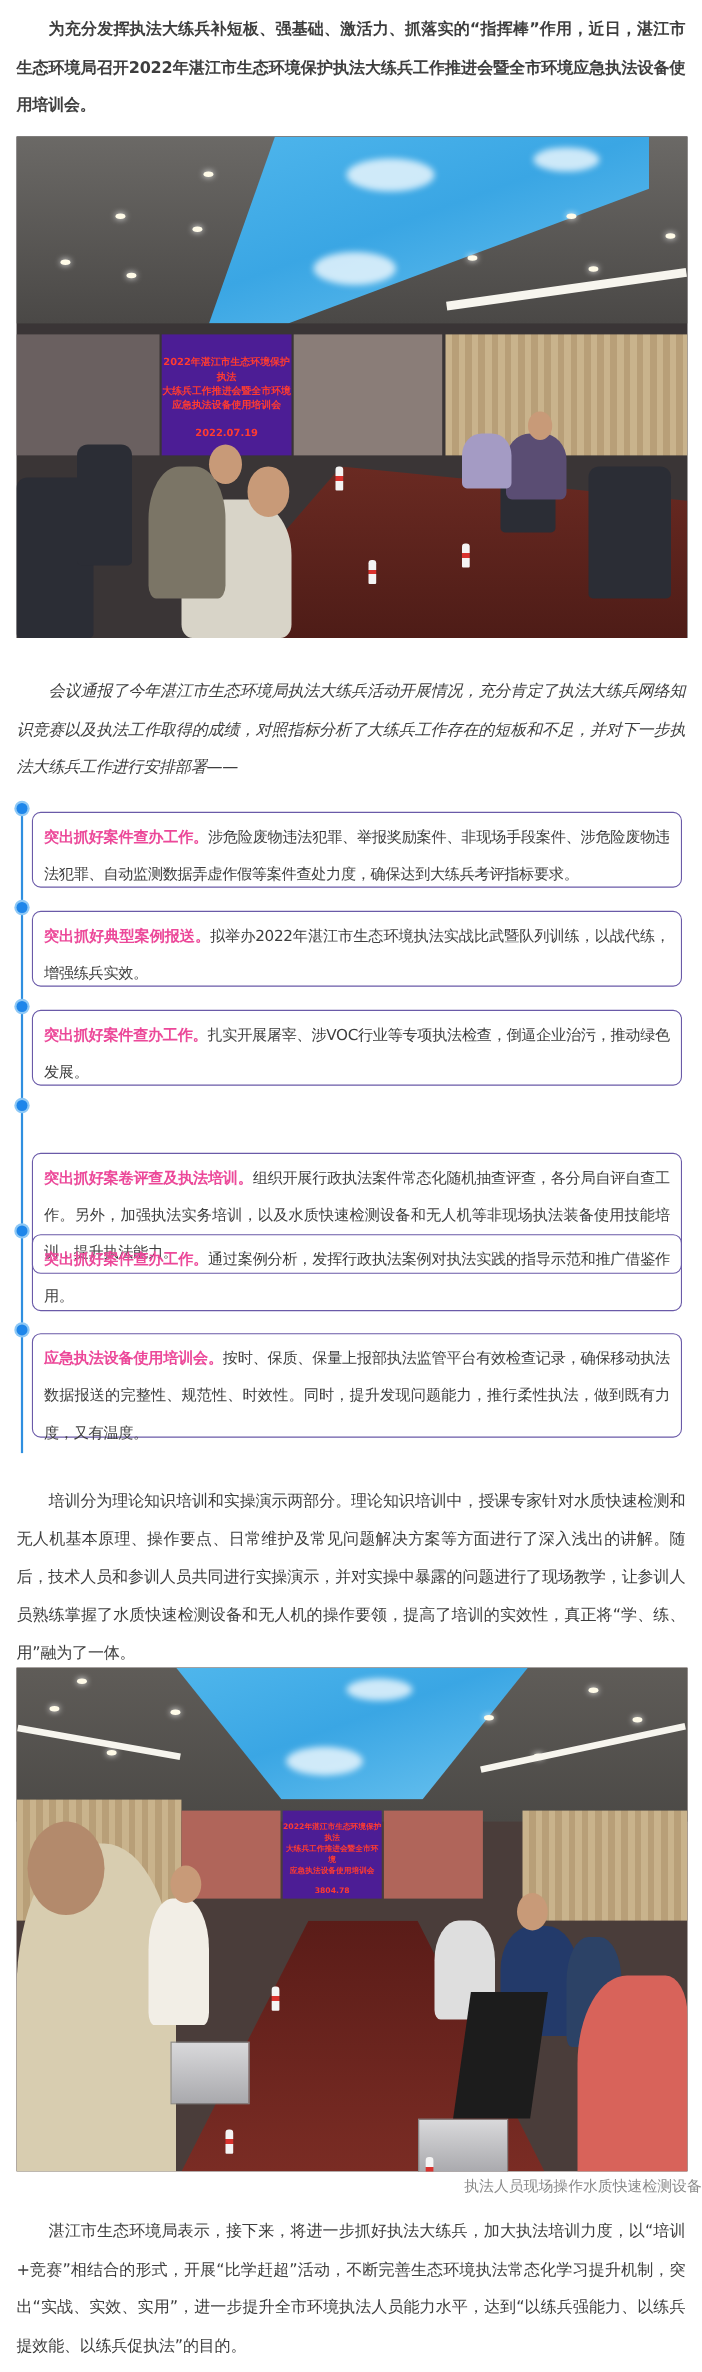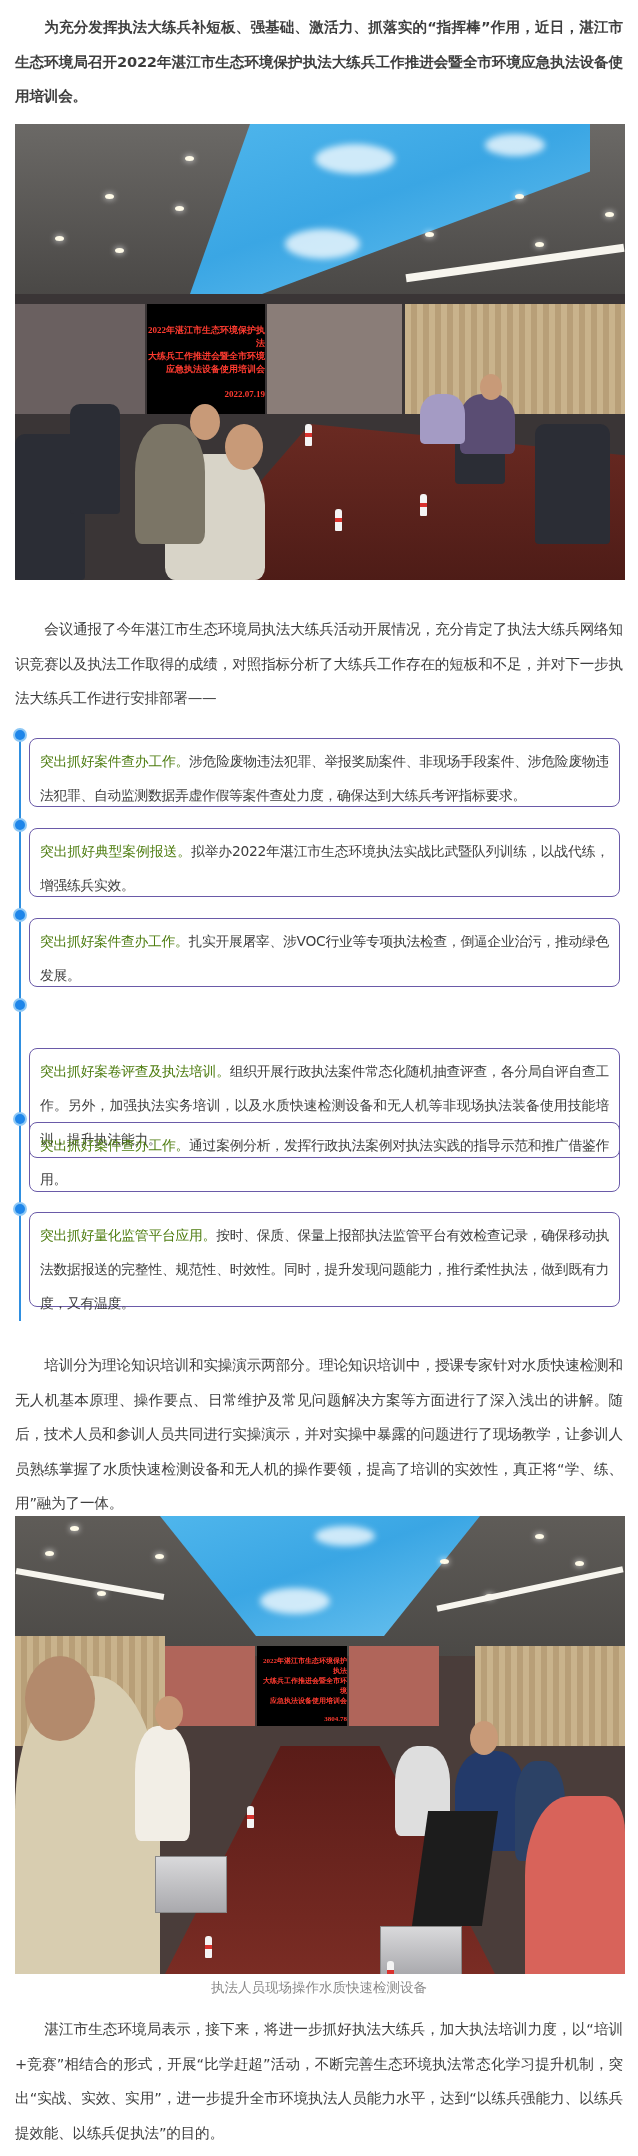--- a/index.html
+++ b/index.html
@@ -25,21 +25,21 @@
   .photo {
     position: absolute;
     left: 15px;
     width: 610px;
     overflow: hidden;
   }
   .caption {
     position: absolute;
     left: 0;
     width: 638px;
-    text-align: center;
+    text-align: right;
     font-size: 13.5px;
     color: #8a8a8a;
   }
   
   .timeline-line {
     position: absolute;
     left: 19px;
     width: 2px;
     top: 733px;
     height: 588px;
@@ -61,41 +61,40 @@
     border: 1px solid #6a5aa8;
     border-radius: 8px;
     box-sizing: border-box;
     padding: 5px 10px 8px 10px;
     font-size: 13.8px;
     line-height: 34px;
     color: #3e3e3e;
     letter-spacing: -0.3px;
     text-align: justify;
   }
-  .tl-box b { color: #4d7c0f; font-weight: normal; }
+  .tl-box b { color: #ec4899; font-weight: bold; }
 
   
   .scene1 { background: #3a3536; }
   .scene2 { background: #4a3d3a; }
   .ceiling { position: absolute; background: #5a5856; }
   .sky {
     position: absolute;
     background: linear-gradient(160deg, #4fb6ec 0%, #3aa6e4 45%, #6cc3ef 100%);
   }
   .cloud { position: absolute; background: rgba(255,255,255,0.75); border-radius: 50%; filter: blur(3px); }
   .light { position: absolute; width: 9px; height: 5px; border-radius: 50%; background: #fffbe8; box-shadow: 0 0 6px #fff; }
   .screen {
     position: absolute;
-    background: #000000;
+    background: #4c1d95;
     color: #ff3b30;
     font-weight: bold;
-    text-align: right;
+    text-align: center;
     font-size: 9px;
     line-height: 13px;
-    font-family: Liberation Serif, serif;
   }
   .curtain { position: absolute; background: repeating-linear-gradient(90deg, #c9b38c 0 6px, #b89f78 6px 12px); }
   .table { position: absolute; background: linear-gradient(180deg, #6a2a22 0%, #4e1c17 100%); }
   .chair { position: absolute; background: #2b2d35; border-radius: 10px 10px 4px 4px; }
   .person { position: absolute; border-radius: 40% 40% 10% 10%; }
   .head { position: absolute; border-radius: 50%; background: #c89a78; }
   .bottle { position: absolute; width: 7px; height: 22px; background: linear-gradient(180deg,#f4f4f4 0,#f4f4f4 40%,#d9322e 40%,#d9322e 60%,#f4f4f4 60%); border-radius: 3px 3px 1px 1px; }
   .case { position: absolute; background: linear-gradient(180deg,#d9d9db,#a9a9ad); border: 1px solid #888; }
 </style>
 </head>
@@ -138,21 +137,21 @@
   <div class="person" style="left:120px;top:300px;width:70px;height:120px;background:#7b7566;"></div>
   <div class="head" style="left:175px;top:280px;width:30px;height:36px;"></div>
   <div class="person" style="left:445px;top:270px;width:55px;height:60px;background:#5a4d73;"></div>
   <div class="head" style="left:465px;top:250px;width:22px;height:26px;"></div>
   <div class="person" style="left:405px;top:270px;width:45px;height:50px;background:#a49bc4;"></div>
   <div class="bottle" style="left:320px;top:385px;"></div>
   <div class="bottle" style="left:405px;top:370px;"></div>
   <div class="bottle" style="left:290px;top:300px;"></div>
 </div>
 
-<p class="para" style="top:612px;">会议通报了今年湛江市生态环境局执法大练兵活动开展情况，充分肯定了执法大练兵网络知识竞赛以及执法工作取得的成绩，对照指标分析了大练兵工作存在的短板和不足，并对下一步执法大练兵工作进行安排部署——</p>
+<p class="para" style="top:612px;font-style:italic;">会议通报了今年湛江市生态环境局执法大练兵活动开展情况，充分肯定了执法大练兵网络知识竞赛以及执法工作取得的成绩，对照指标分析了大练兵工作存在的短板和不足，并对下一步执法大练兵工作进行安排部署——</p>
 
 <div class="timeline-line"></div>
 
 <div class="tl-dot" style="top:730px;"></div>
 <div class="tl-box" style="top:738px;height:69px;">
   <b>突出抓好案件查办工作。</b><span>涉危险废物违法犯罪、举报奖励案件、非现场手段案件、涉危险废物违法犯罪、自动监测数据弄虚作假等案件查处力度，确保达到大练兵考评指标要求。</span>
 </div>
 
 <div class="tl-dot" style="top:820px;"></div>
 <div class="tl-box" style="top:828px;height:69px;">
@@ -169,21 +168,21 @@
   <b>突出抓好案卷评查及执法培训。</b><span>组织开展行政执法案件常态化随机抽查评查，各分局自评自查工作。另外，加强执法实务培训，以及水质快速检测设备和无人机等非现场执法装备使用技能培训，提升执法能力。</span>
 </div>
 
 <div class="tl-dot" style="top:1114px;"></div>
 <div class="tl-box" style="top:1122px;height:70px;">
   <b>突出抓好案件查办工作。</b><span>通过案例分析，发挥行政执法案例对执法实践的指导示范和推广借鉴作用。</span>
 </div>
 
 <div class="tl-dot" style="top:1204px;"></div>
 <div class="tl-box" style="top:1212px;height:95px;">
-  <b>突出抓好量化监管平台应用。</b><span>按时、保质、保量上报部执法监管平台有效检查记录，确保移动执法数据报送的完整性、规范性、时效性。同时，提升发现问题能力，推行柔性执法，做到既有力度，又有温度。</span>
+  <b>应急执法设备使用培训会。</b><span>按时、保质、保量上报部执法监管平台有效检查记录，确保移动执法数据报送的完整性、规范性、时效性。同时，提升发现问题能力，推行柔性执法，做到既有力度，又有温度。</span>
 </div>
 
 <p class="para" style="top:1348px;">培训分为理论知识培训和实操演示两部分。理论知识培训中，授课专家针对水质快速检测和无人机基本原理、操作要点、日常维护及常见问题解决方案等方面进行了深入浅出的讲解。随后，技术人员和参训人员共同进行实操演示，并对实操中暴露的问题进行了现场教学，让参训人员熟练掌握了水质快速检测设备和无人机的操作要领，提高了培训的实效性，真正将“学、练、用”融为了一体。</p>
 
 <div class="photo scene2" style="top:1516px; height:458px;">
   <div class="ceiling" style="left:0;top:0;width:610px;height:140px;background:linear-gradient(180deg,#5f5c58,#4b4946);"></div>
   <div class="sky" style="left:145px;top:0;width:320px;height:120px;clip-path:polygon(0 0,100% 0,70% 100%,30% 100%);"></div>
   <div class="cloud" style="left:245px;top:72px;width:70px;height:26px;"></div>
   <div class="cloud" style="left:300px;top:10px;width:60px;height:20px;"></div>
   <div class="light" style="left:55px;top:10px;"></div>

